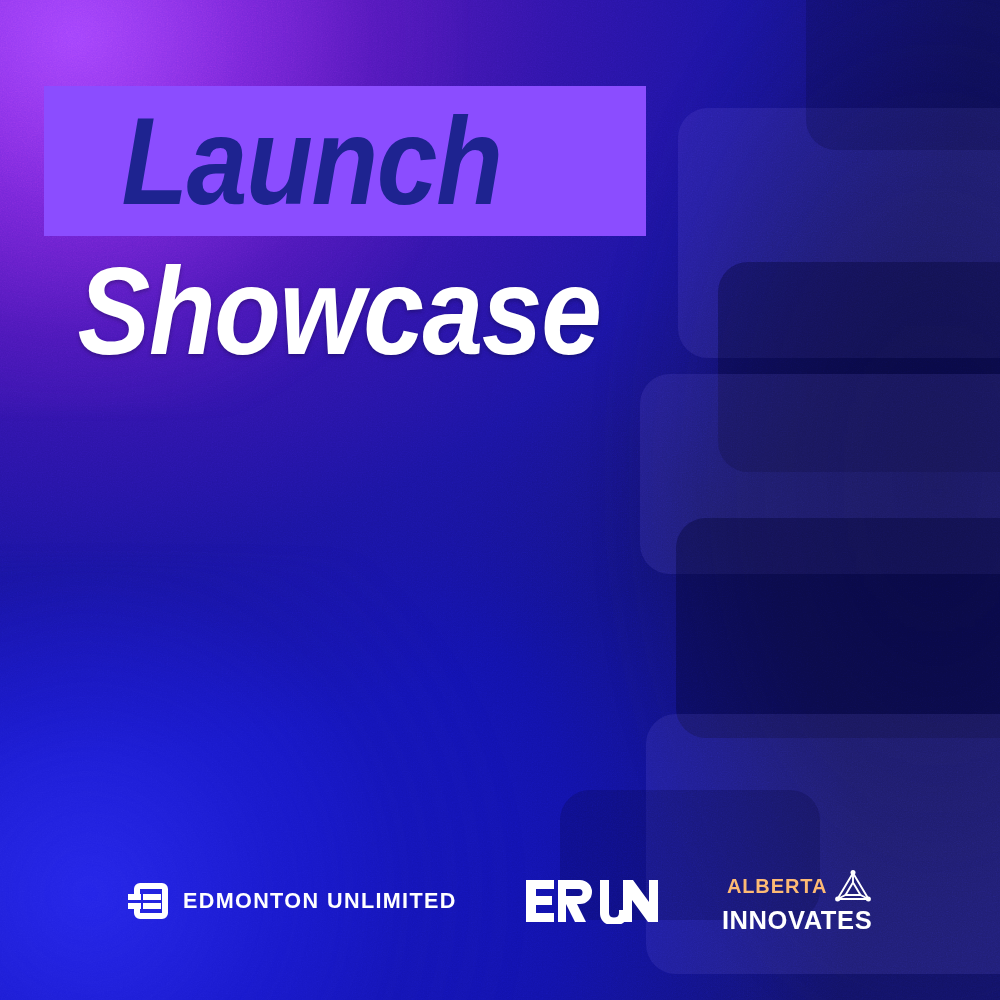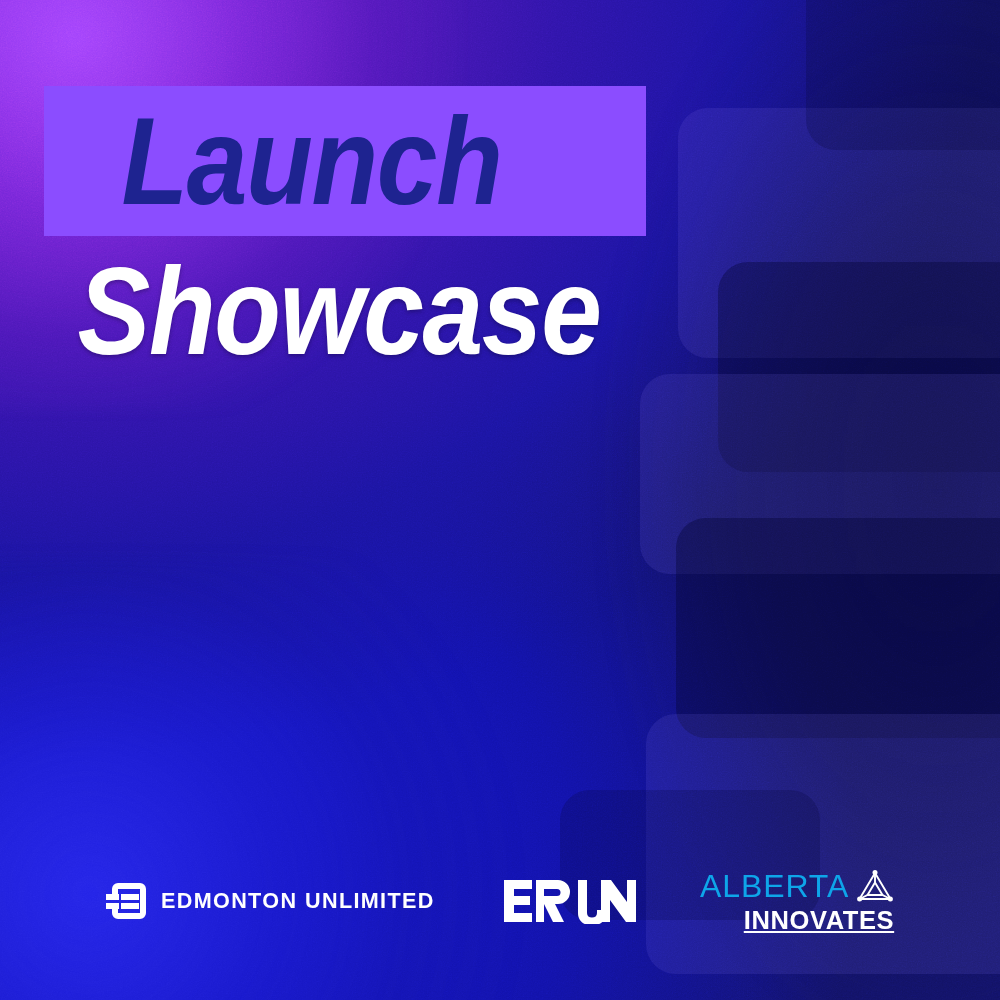--- a/index.html
+++ b/index.html
@@ -212,33 +212,32 @@
     align-items: flex-end;
     line-height: 1;
   }
   .ai-top {
     display: flex;
     align-items: center;
     gap: 7px;
   }
   .ai-top span {
     font-family: "Liberation Sans", sans-serif;
-    font-weight: 400;
-    font-size: 32px;
+    font-weight: 700;
+    font-size: 20px;
     letter-spacing: 0.9px;
-    color: #0ea5e9;
+    color: #fdba74;
   }
   .ai-bottom {
     font-family: "Liberation Sans", sans-serif;
     font-weight: 700;
     font-size: 25.5px;
     letter-spacing: 0.6px;
     color: #FFFFFF;
     margin-top: 5px;
-    text-decoration: underline;
   }
   .ai-mark { width: 38px; height: 34px; display: block; }
 </style>
 </head>
 <body>
 
 <div id="poster">
 
   <div class="bg-base"></div>
   <div class="bg-topleft-glow"></div>

